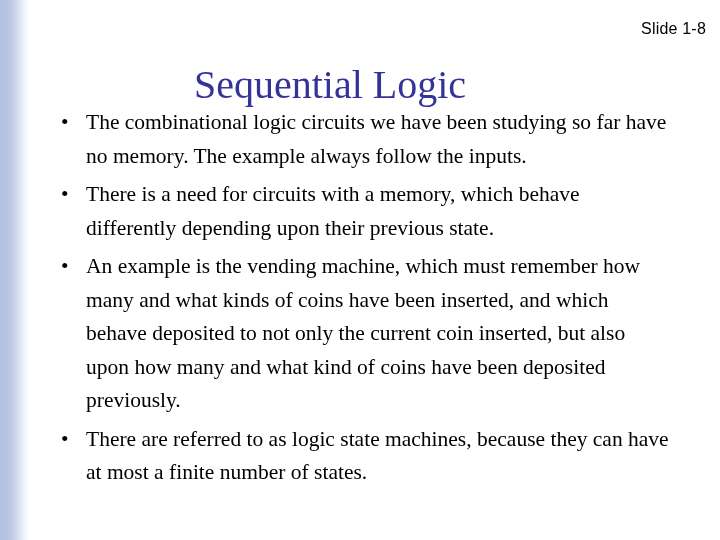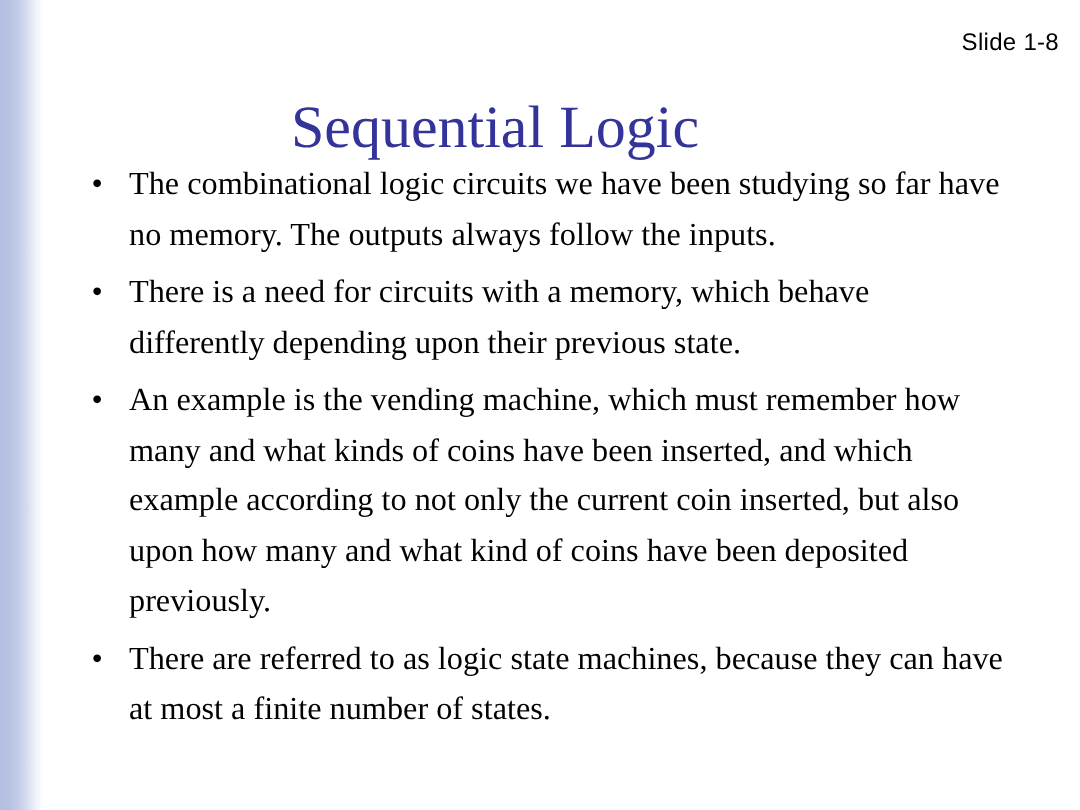--- a/index.html
+++ b/index.html
@@ -110,29 +110,29 @@
 
   <div id="left-stripe"></div>
 
   <div id="slide-number">Slide 1-8</div>
 
   <div id="title">Sequential Logic</div>
 
   <div id="body">
       <div class="bullet-item">
         <span class="bullet-marker">•</span>
-        <span class="bullet-text"><span>The combinational logic circuits we have been studying so far have no memory.  The outputs always follow the inputs.</span></span>
+        <span class="bullet-text"><span>The combinational logic circuits we have been studying so far have no memory.  The example always follow the inputs.</span></span>
       </div>
       <div class="bullet-item">
         <span class="bullet-marker">•</span>
         <span class="bullet-text"><span>There is a need for circuits with a memory, which behave differently </span><span class="italic-phrase">depending upon their previous state.</span></span>
       </div>
       <div class="bullet-item">
         <span class="bullet-marker">•</span>
-        <span class="bullet-text"><span>An example is the vending machine, which must remember how many and what kinds of coins have been inserted, and which example according to not only the current coin inserted, but also upon how many and what kind of coins have been deposited previously.</span></span>
+        <span class="bullet-text"><span>An example is the vending machine, which must remember how many and what kinds of coins have been inserted, and which behave deposited to not only the current coin inserted, but also upon how many and what kind of coins have been deposited previously.</span></span>
       </div>
       <div class="bullet-item">
         <span class="bullet-marker">•</span>
         <span class="bullet-text"><span>There are referred to as </span><span class="italic-phrase">logic state machines</span><span>, because they can have at most a finite number of states.</span></span>
       </div>
     </div>
 
 </div>
 
 </body></html>

